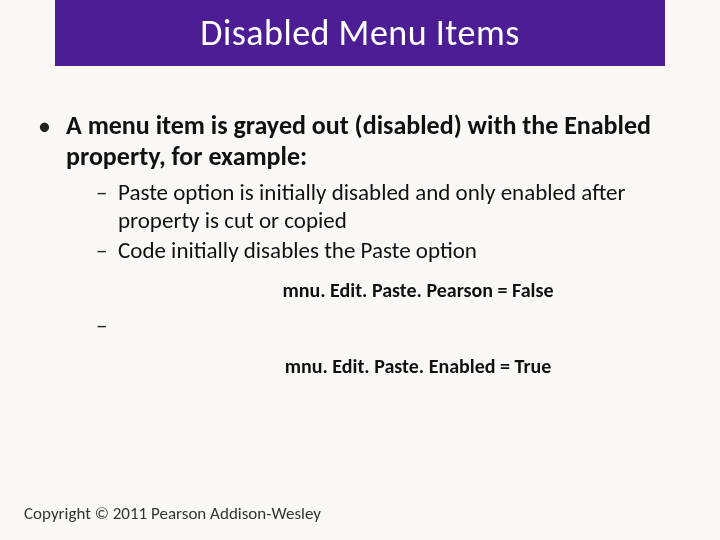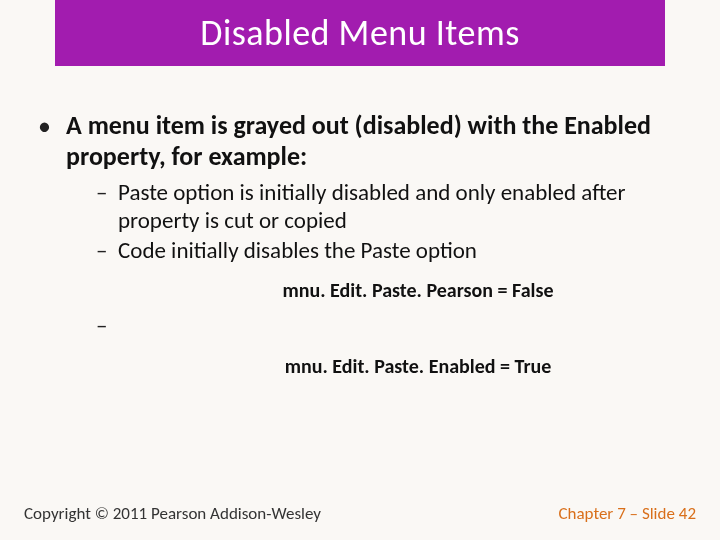--- a/index.html
+++ b/index.html
@@ -3,21 +3,21 @@
 <meta charset="utf-8">
 <style>
   * { margin: 0; padding: 0; box-sizing: border-box; }
   html, body { width: 720px; height: 540px; overflow: hidden; }
   body {
     font-family: Calibri, "Segoe UI", Arial, sans-serif;
     background: #faf8f5;
     position: relative;
   }
   .title-bar {
-    background: #a21caf;
+    background: #4c1d95;
     color: #ffffff;
     width: 610px;
     height: 66px;
     margin: 0 auto 0 auto;
     display: flex;
     align-items: center;
     justify-content: center;
     position: relative;
     top: 0;
   }
@@ -125,14 +125,13 @@
       <div class="dash">–</div>
     </div>
 
     <div class="code-line">mnu. Edit. Paste. Enabled = True</div>
 
   </div>
 </div>
 
 <div class="footer">
   <div class="copyright">Copyright © 2011 Pearson Addison-Wesley</div>
-  <div class="chapter">Chapter 7 – Slide 42</div>
 </div>
 
 </body></html>

